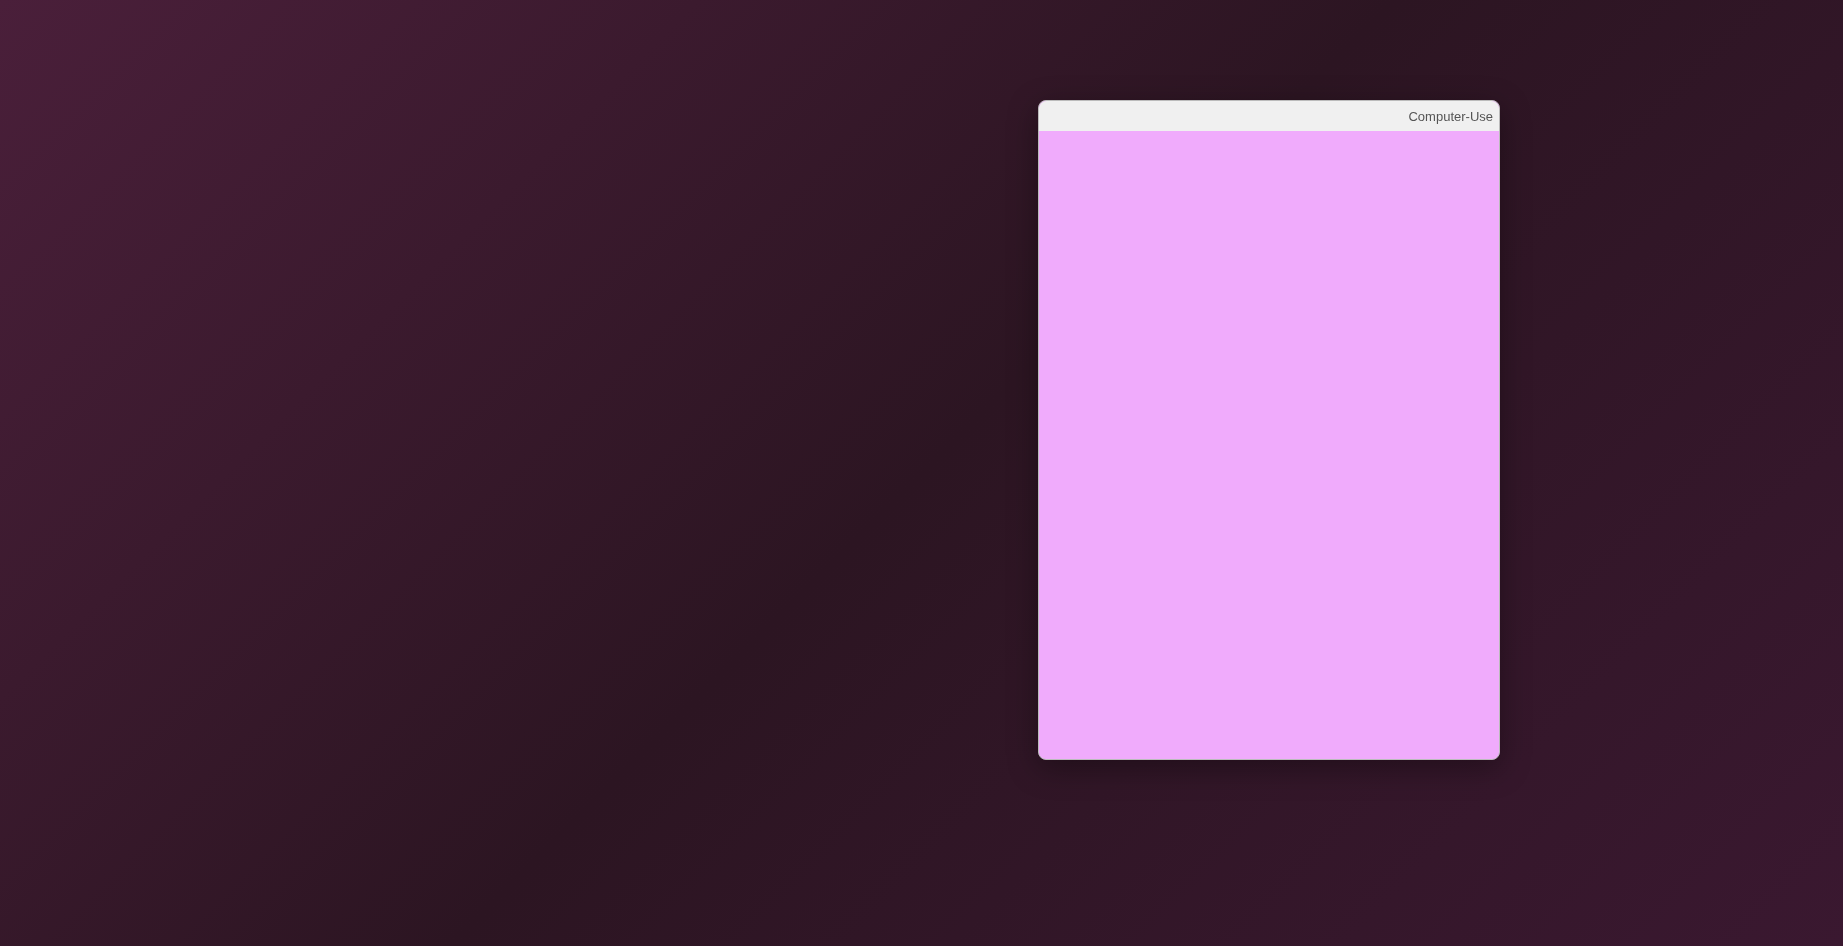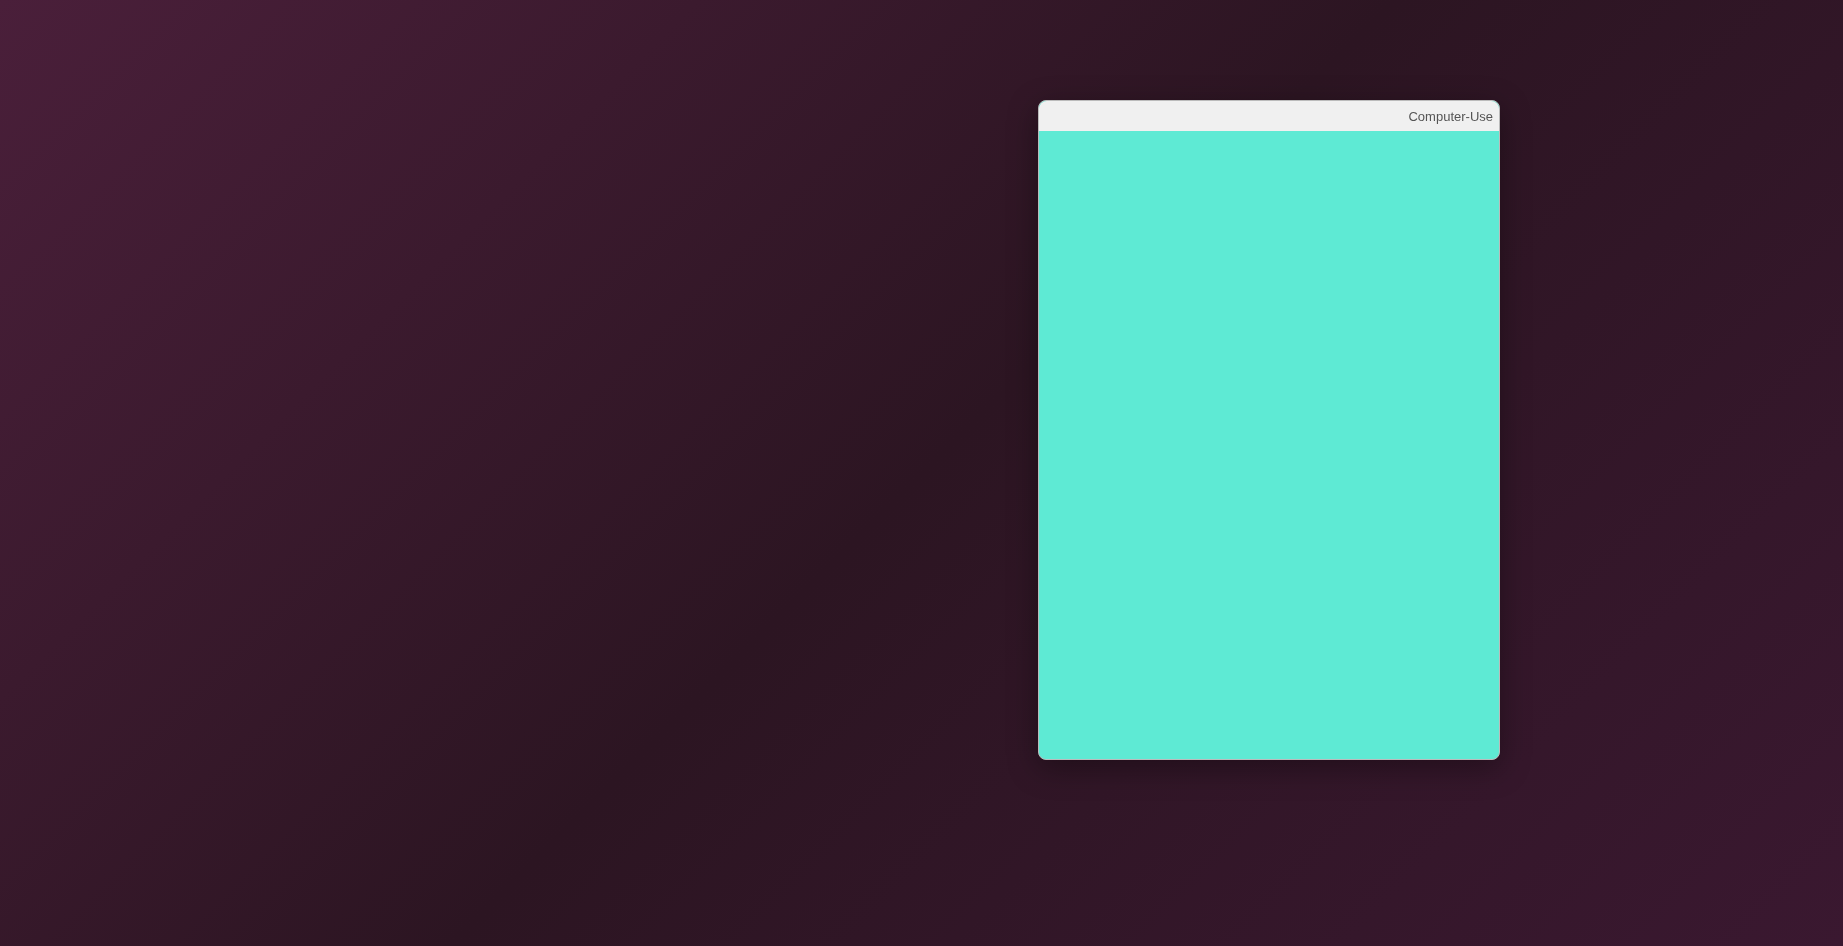--- a/index.html
+++ b/index.html
@@ -1,17 +1,17 @@
 <!DOCTYPE html>
 <html><head>
 <meta charset="utf-8">
 <style>
 * { box-sizing: border-box; margin: 0; padding: 0; font-family: "Segoe UI", Arial, sans-serif; }
 body { background: linear-gradient(135deg, #4a1f3a 0%, #2c1522 50%, #3a1830 100%); width: 1843px; height: 946px; position: relative; overflow: hidden; }
-.win { position: absolute; background: #5eead4; border: 1px solid #bbb; border-radius: 8px; box-shadow: 0 8px 30px rgba(0,0,0,.35); display: flex; flex-direction: column; }
+.win { position: absolute; background: #f0abfc; border: 1px solid #bbb; border-radius: 8px; box-shadow: 0 8px 30px rgba(0,0,0,.35); display: flex; flex-direction: column; }
 .titlebar { height: 30px; display: flex; align-items: center; background: #f0f0f0; border-radius: 8px 8px 0 0; padding: 0 6px; gap: 4px; }
 .win-ctrl { margin-left: auto; display: flex; gap: 14px; font-size: 13px; color: #555; }
 .win-ctrl span { cursor: pointer; }
 </style>
 </head>
 <body>
 
 <div class="win" style="left:1038px; top:100px; width:462px; height:660px;">
   <div class="titlebar">
     <div class="win-ctrl">

